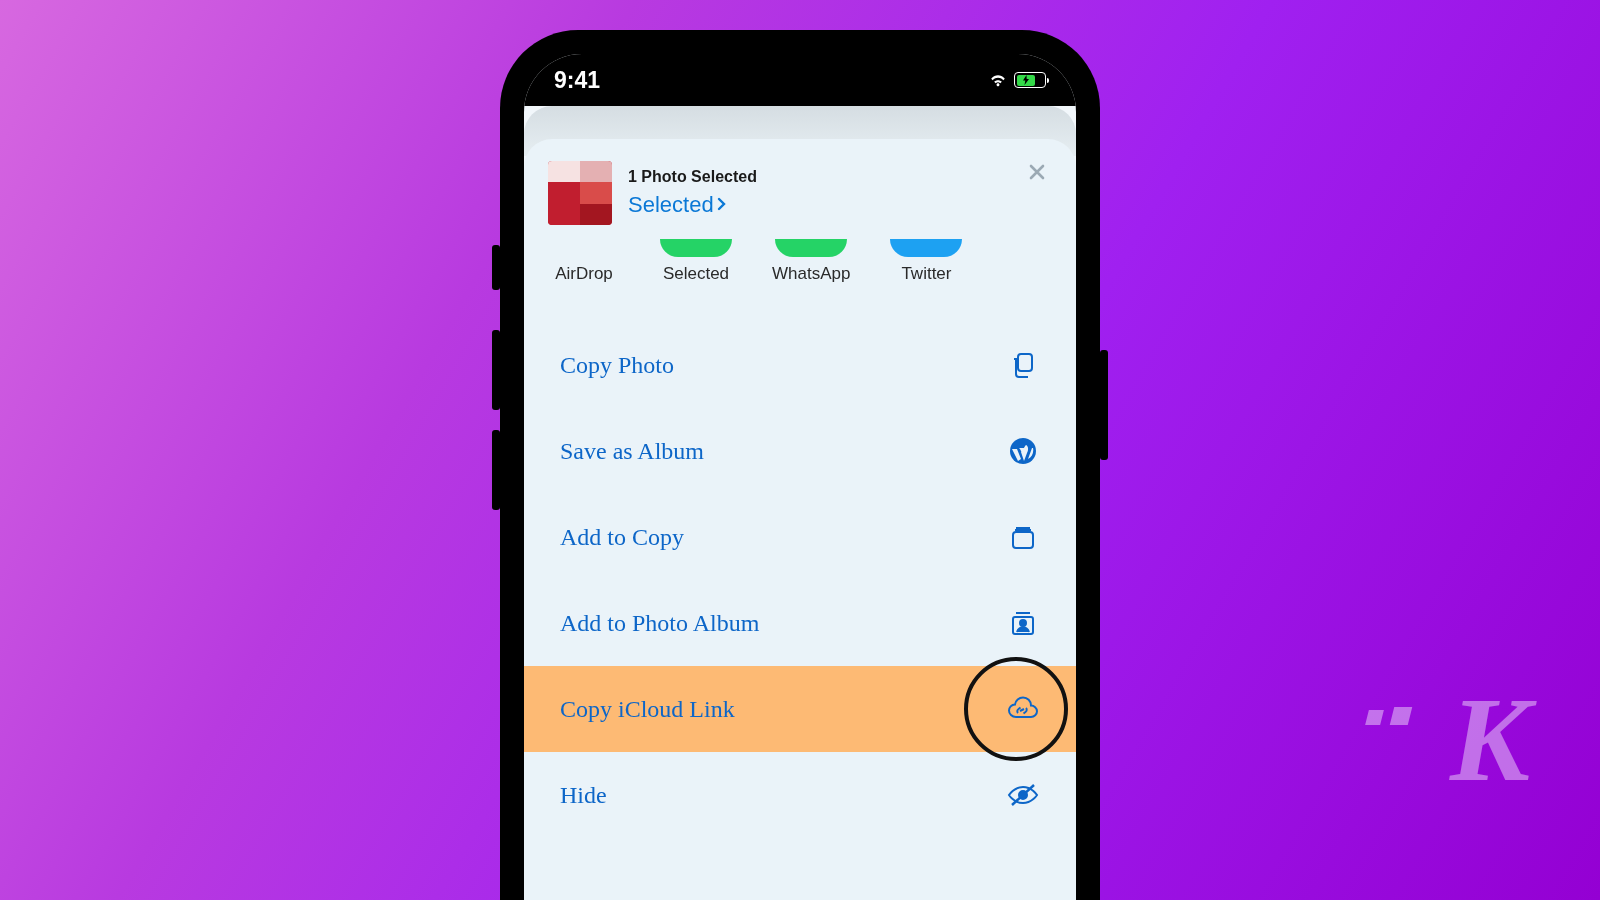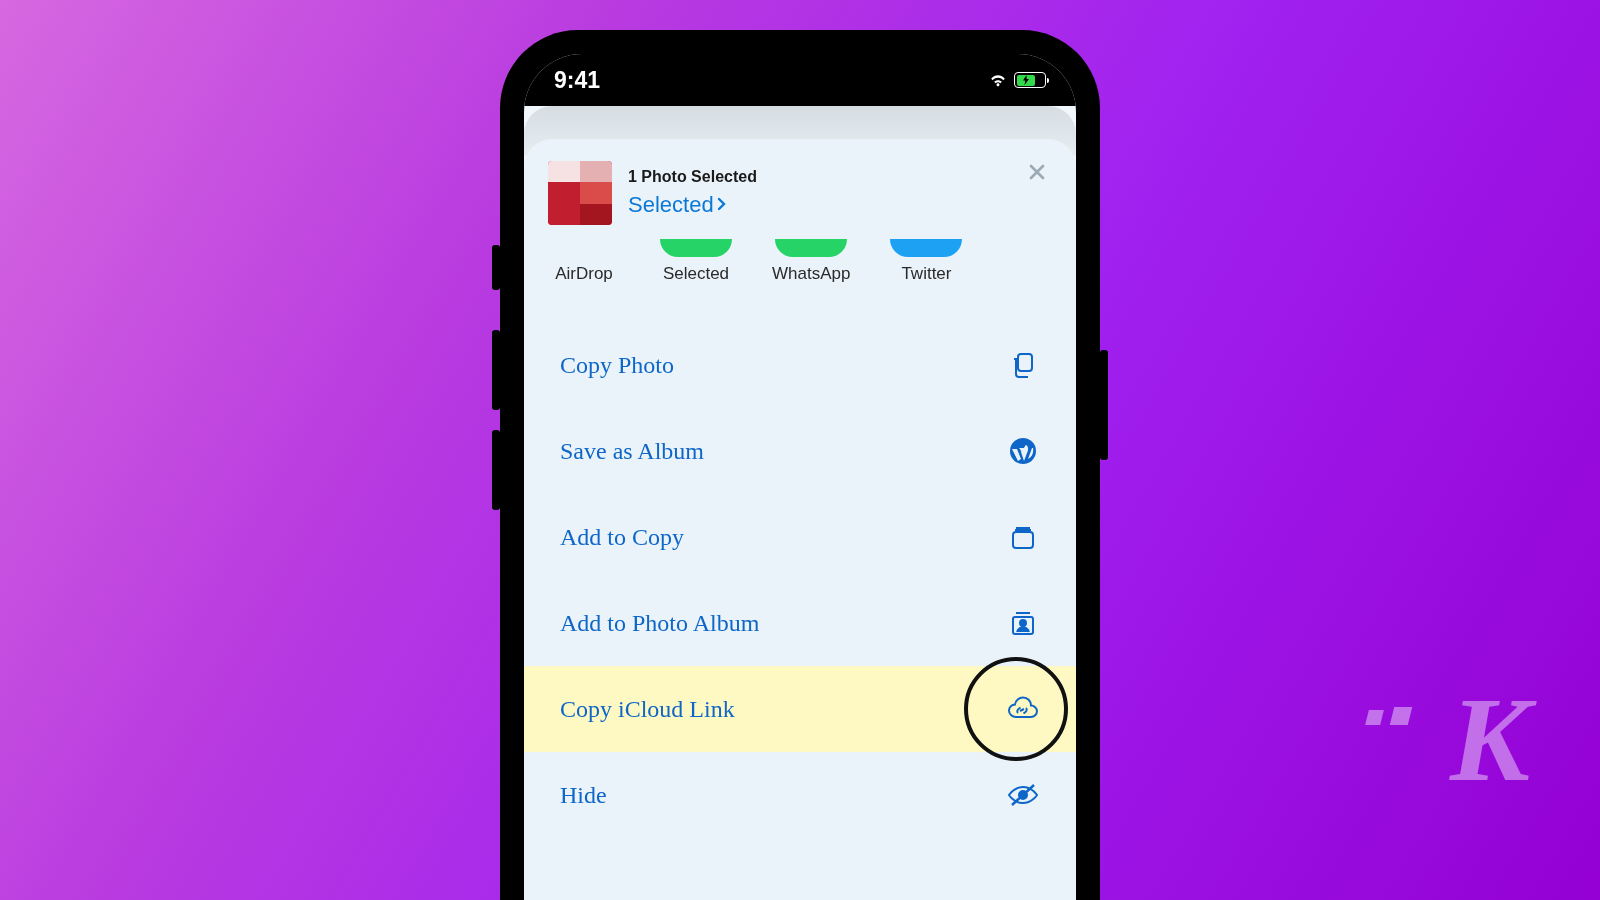--- a/index.html
+++ b/index.html
@@ -204,21 +204,21 @@
 .action-item {
   display: flex;
   align-items: center;
   justify-content: space-between;
   padding: 26px 36px 26px 36px;
   font-size: 24px;
   color: #0d66c8;
   position: relative;
 }
 .action-item.highlighted {
-  background: #fef9c3;
+  background: #fdba74;
 }
 .action-icon {
   width: 34px; height: 34px;
   color: #0d66c8;
   display: flex;
   align-items: center;
   justify-content: center;
 }
 
 

